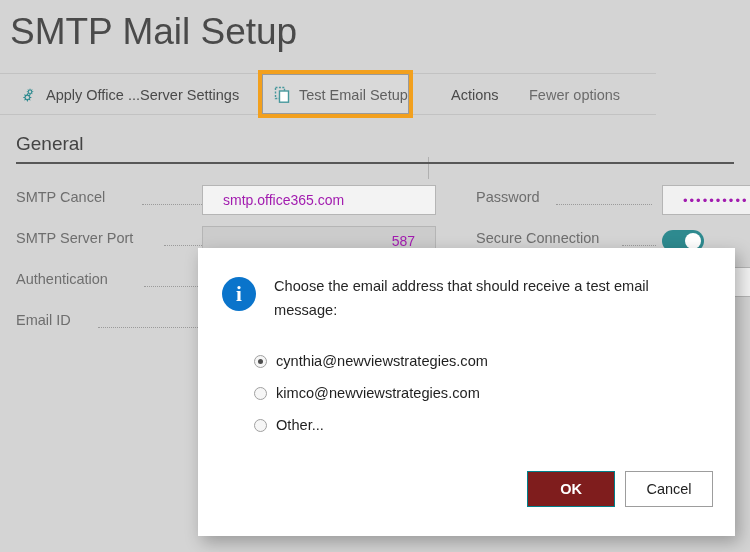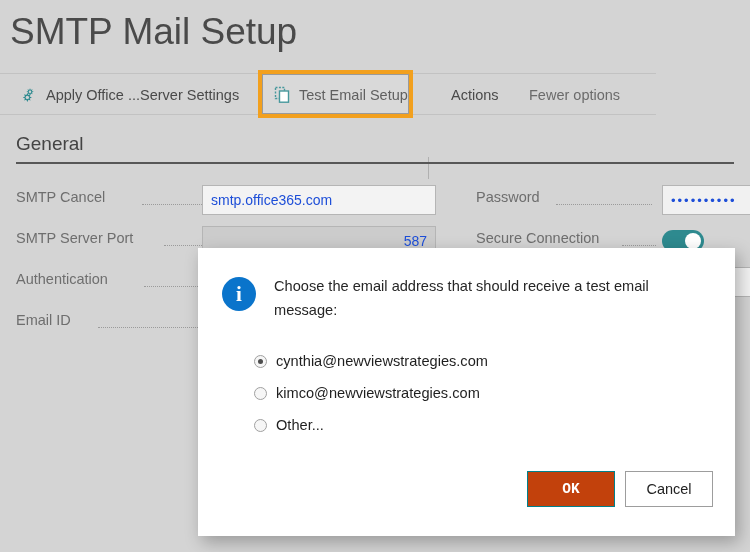--- a/index.html
+++ b/index.html
@@ -140,24 +140,24 @@
     border-bottom: 1px dotted #9b9b9b;
   }
   .inputbox {
     position: absolute;
     top: 0;
     height: 30px;
     box-sizing: border-box;
     border: 1px solid #b5b5b5;
     background: #f1f1f1;
     font-size: 14px;
-    color: #1d4ed8;
-    display: flex;
-    align-items: center;
-    padding: 0 8px;
+    color: #a21caf;
+    display: flex;
+    align-items: center;
+    padding: 0 20px;
     overflow: hidden;
   }
   .inputbox.readonly {
     background: #cccccc;
     border-color: #b5b5b5;
     justify-content: flex-end;
   }
   .inputbox.pwd {
     letter-spacing: 2px;
     font-size: 13px;
@@ -306,26 +306,25 @@
     height: 36px;
     min-width: 88px;
     box-sizing: border-box;
     display: flex;
     align-items: center;
     justify-content: center;
     font-size: 14.5px;
     cursor: pointer;
   }
   .btn-primary {
-    background: #c2410c;
+    background: #7f1d1d;
     color: #ffffff;
     border: 1px solid #00808b;
     font-weight: 700;
     width: 88px;
-    font-family: Liberation Mono, monospace;
   }
   .btn-secondary {
     background: #ffffff;
     color: #222222;
     border: 1px solid #9d9d9d;
     width: 88px;
   }
 </style>
 </head>
 <body>

